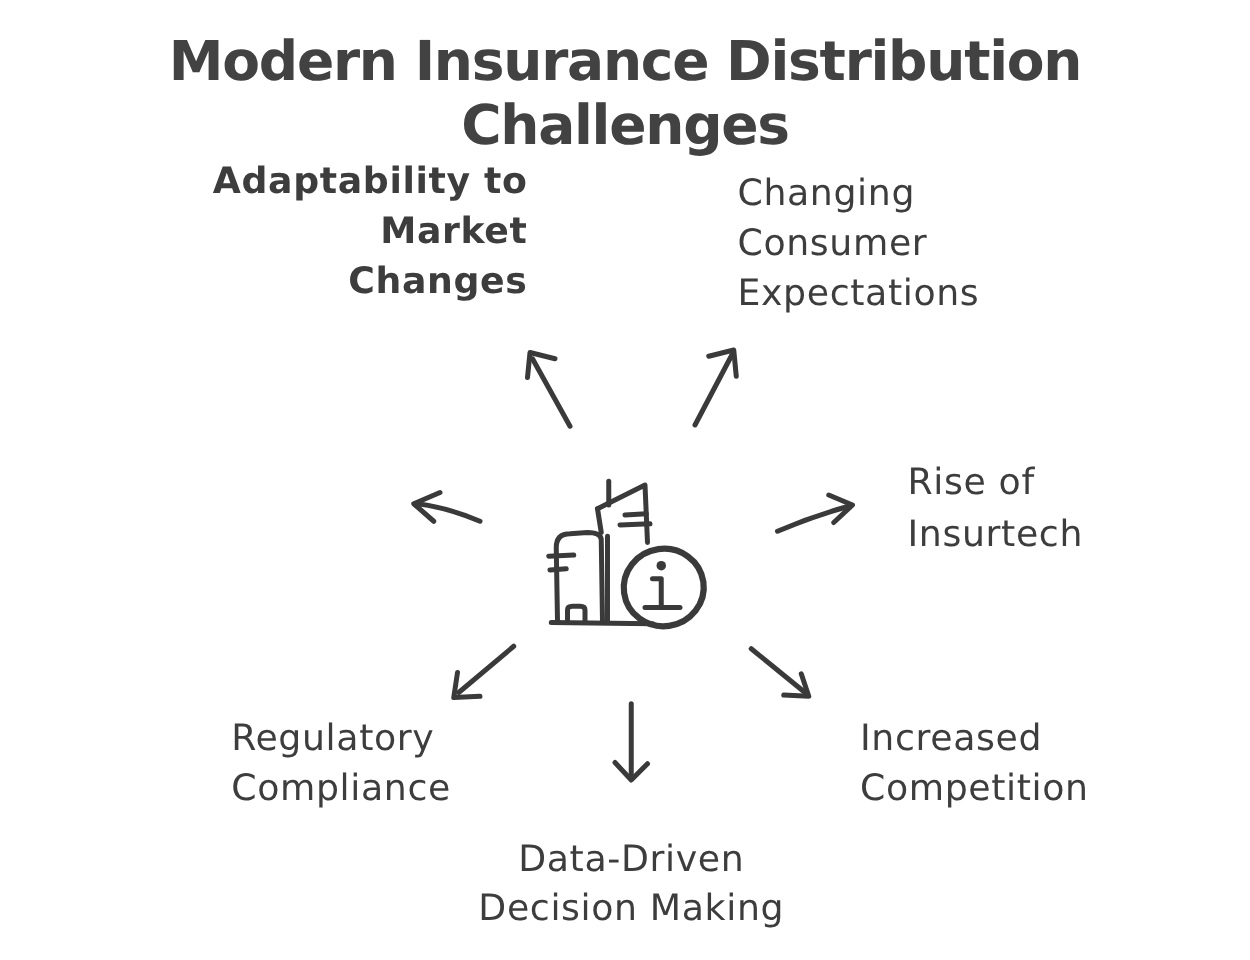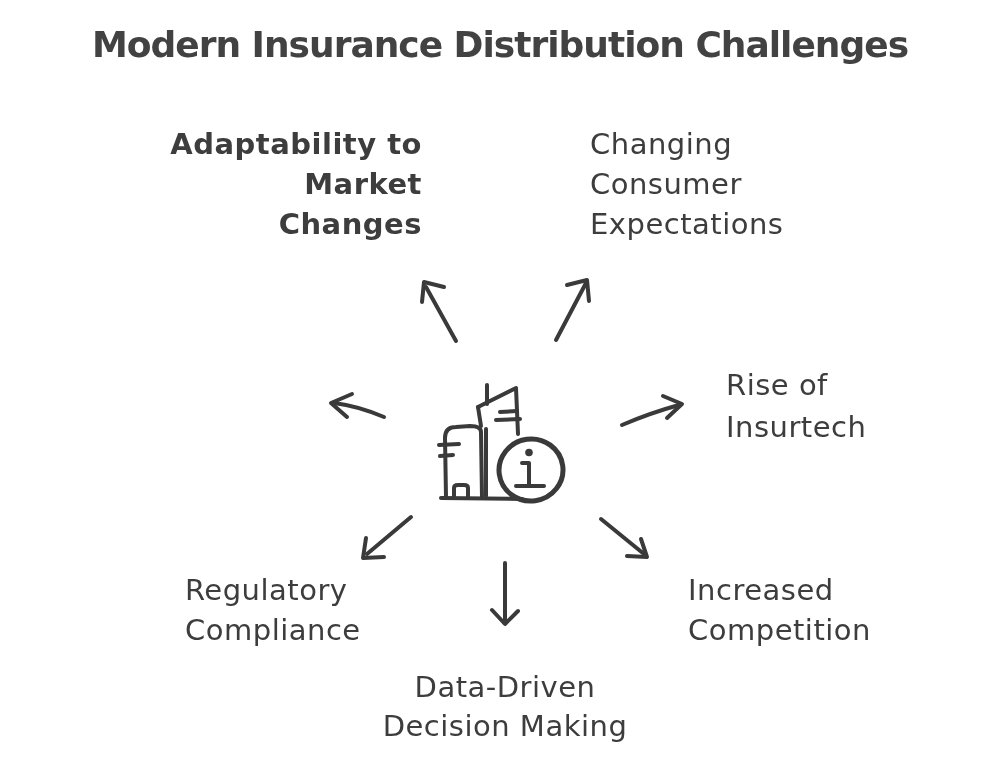--- a/index.html
+++ b/index.html
@@ -11,35 +11,35 @@
     overflow: hidden;
     font-family: "DejaVu Sans", sans-serif;
     color: #3d3d3d;
   }
   .title {
     position: absolute;
     top: 24px;
     left: 0;
     width: 1000px;
     text-align: center;
-    font-size: 36px;
+    font-size: 44px;
     font-weight: 700;
     letter-spacing: -1px;
     color: #424242;
   }
   .node {
     position: absolute;
     font-size: 29px;
     line-height: 40px;
     letter-spacing: 0.5px;
     white-space: pre-line;
     color: #3d3d3d;
   }
   .node-adaptability   { top: 124px; right: 578px; text-align: right; font-weight: bold; }
-  .node-consumer       { top: 124px; left: 590px;  text-align: left;  }
+  .node-consumer       { top: 134px; left: 590px;  text-align: left;  }
   .node-cost           { top: 388px; left: 43px; }
   .node-insurtech      { top: 364px; left: 726px; line-height: 42px; }
   .node-regulatory     { top: 570px; left: 137px; margin-left: 48px; }
   .node-competition    { top: 570px; left: 688px; }
   .node-data           { top: 668px; left: 505px; transform: translateX(-50%); text-align: center; line-height: 39px; }
   svg.overlay {
     position: absolute;
     top: 0; left: 0;
     width: 1000px;
     height: 768px;

